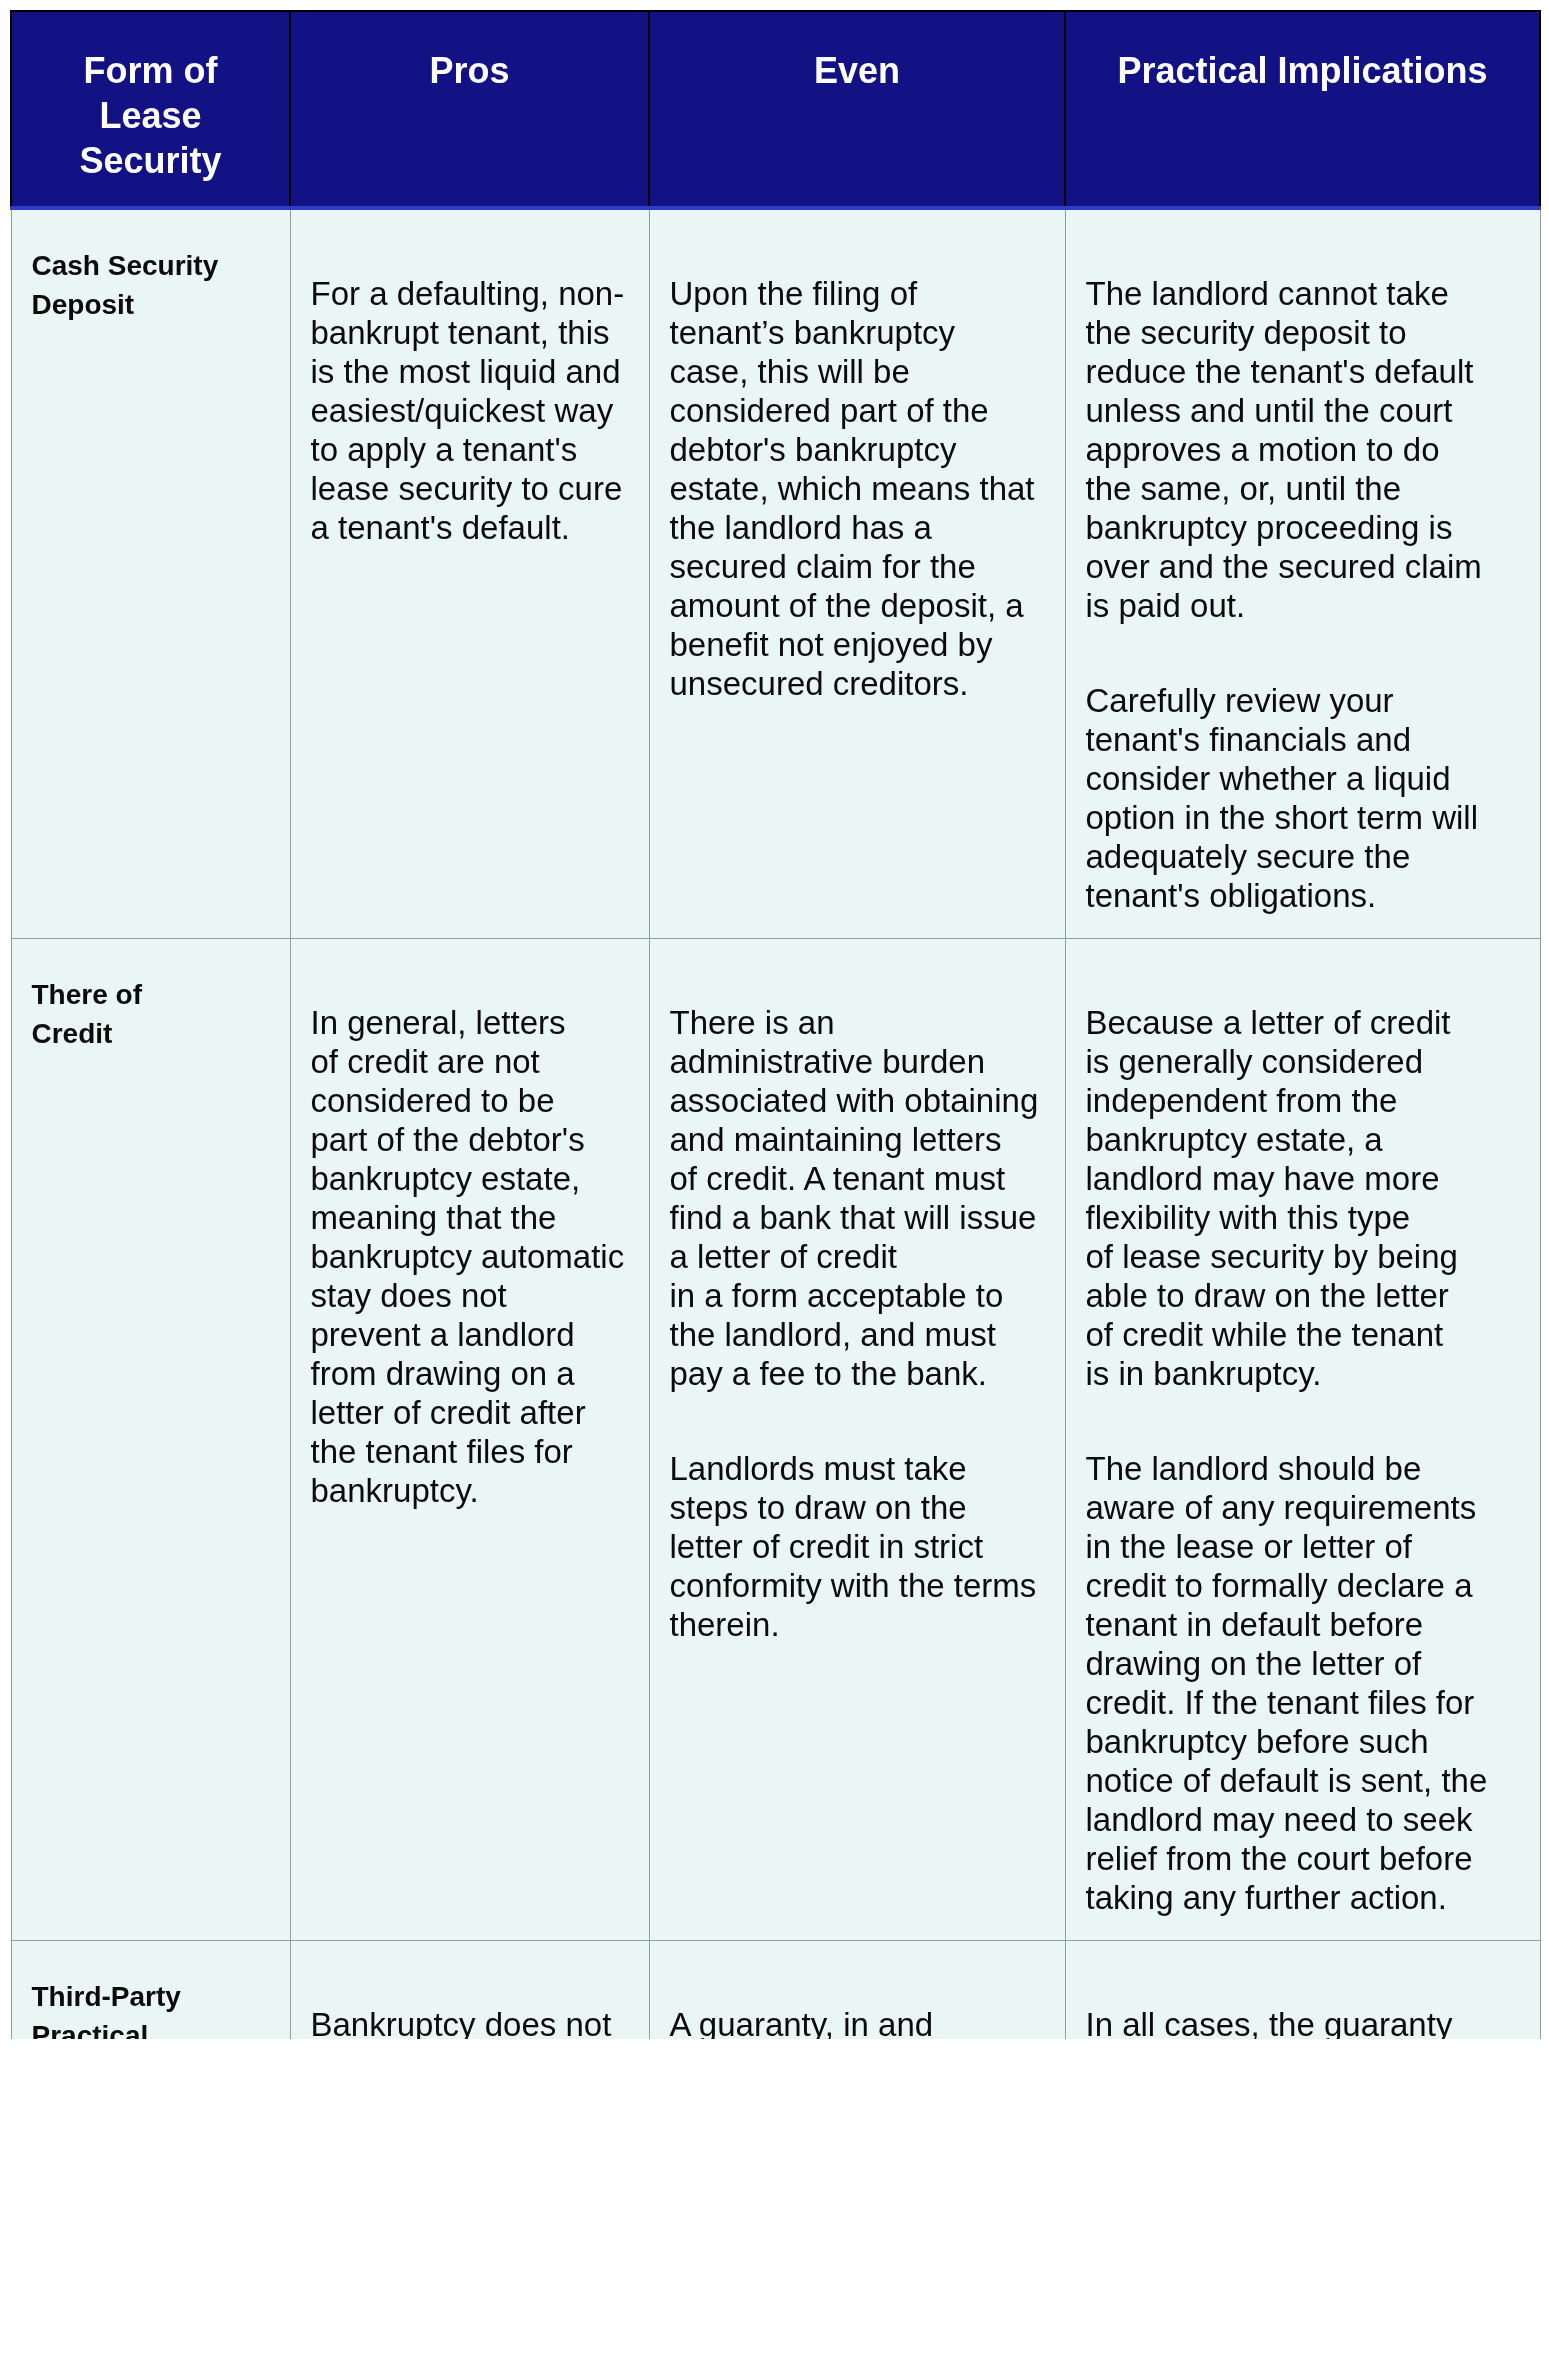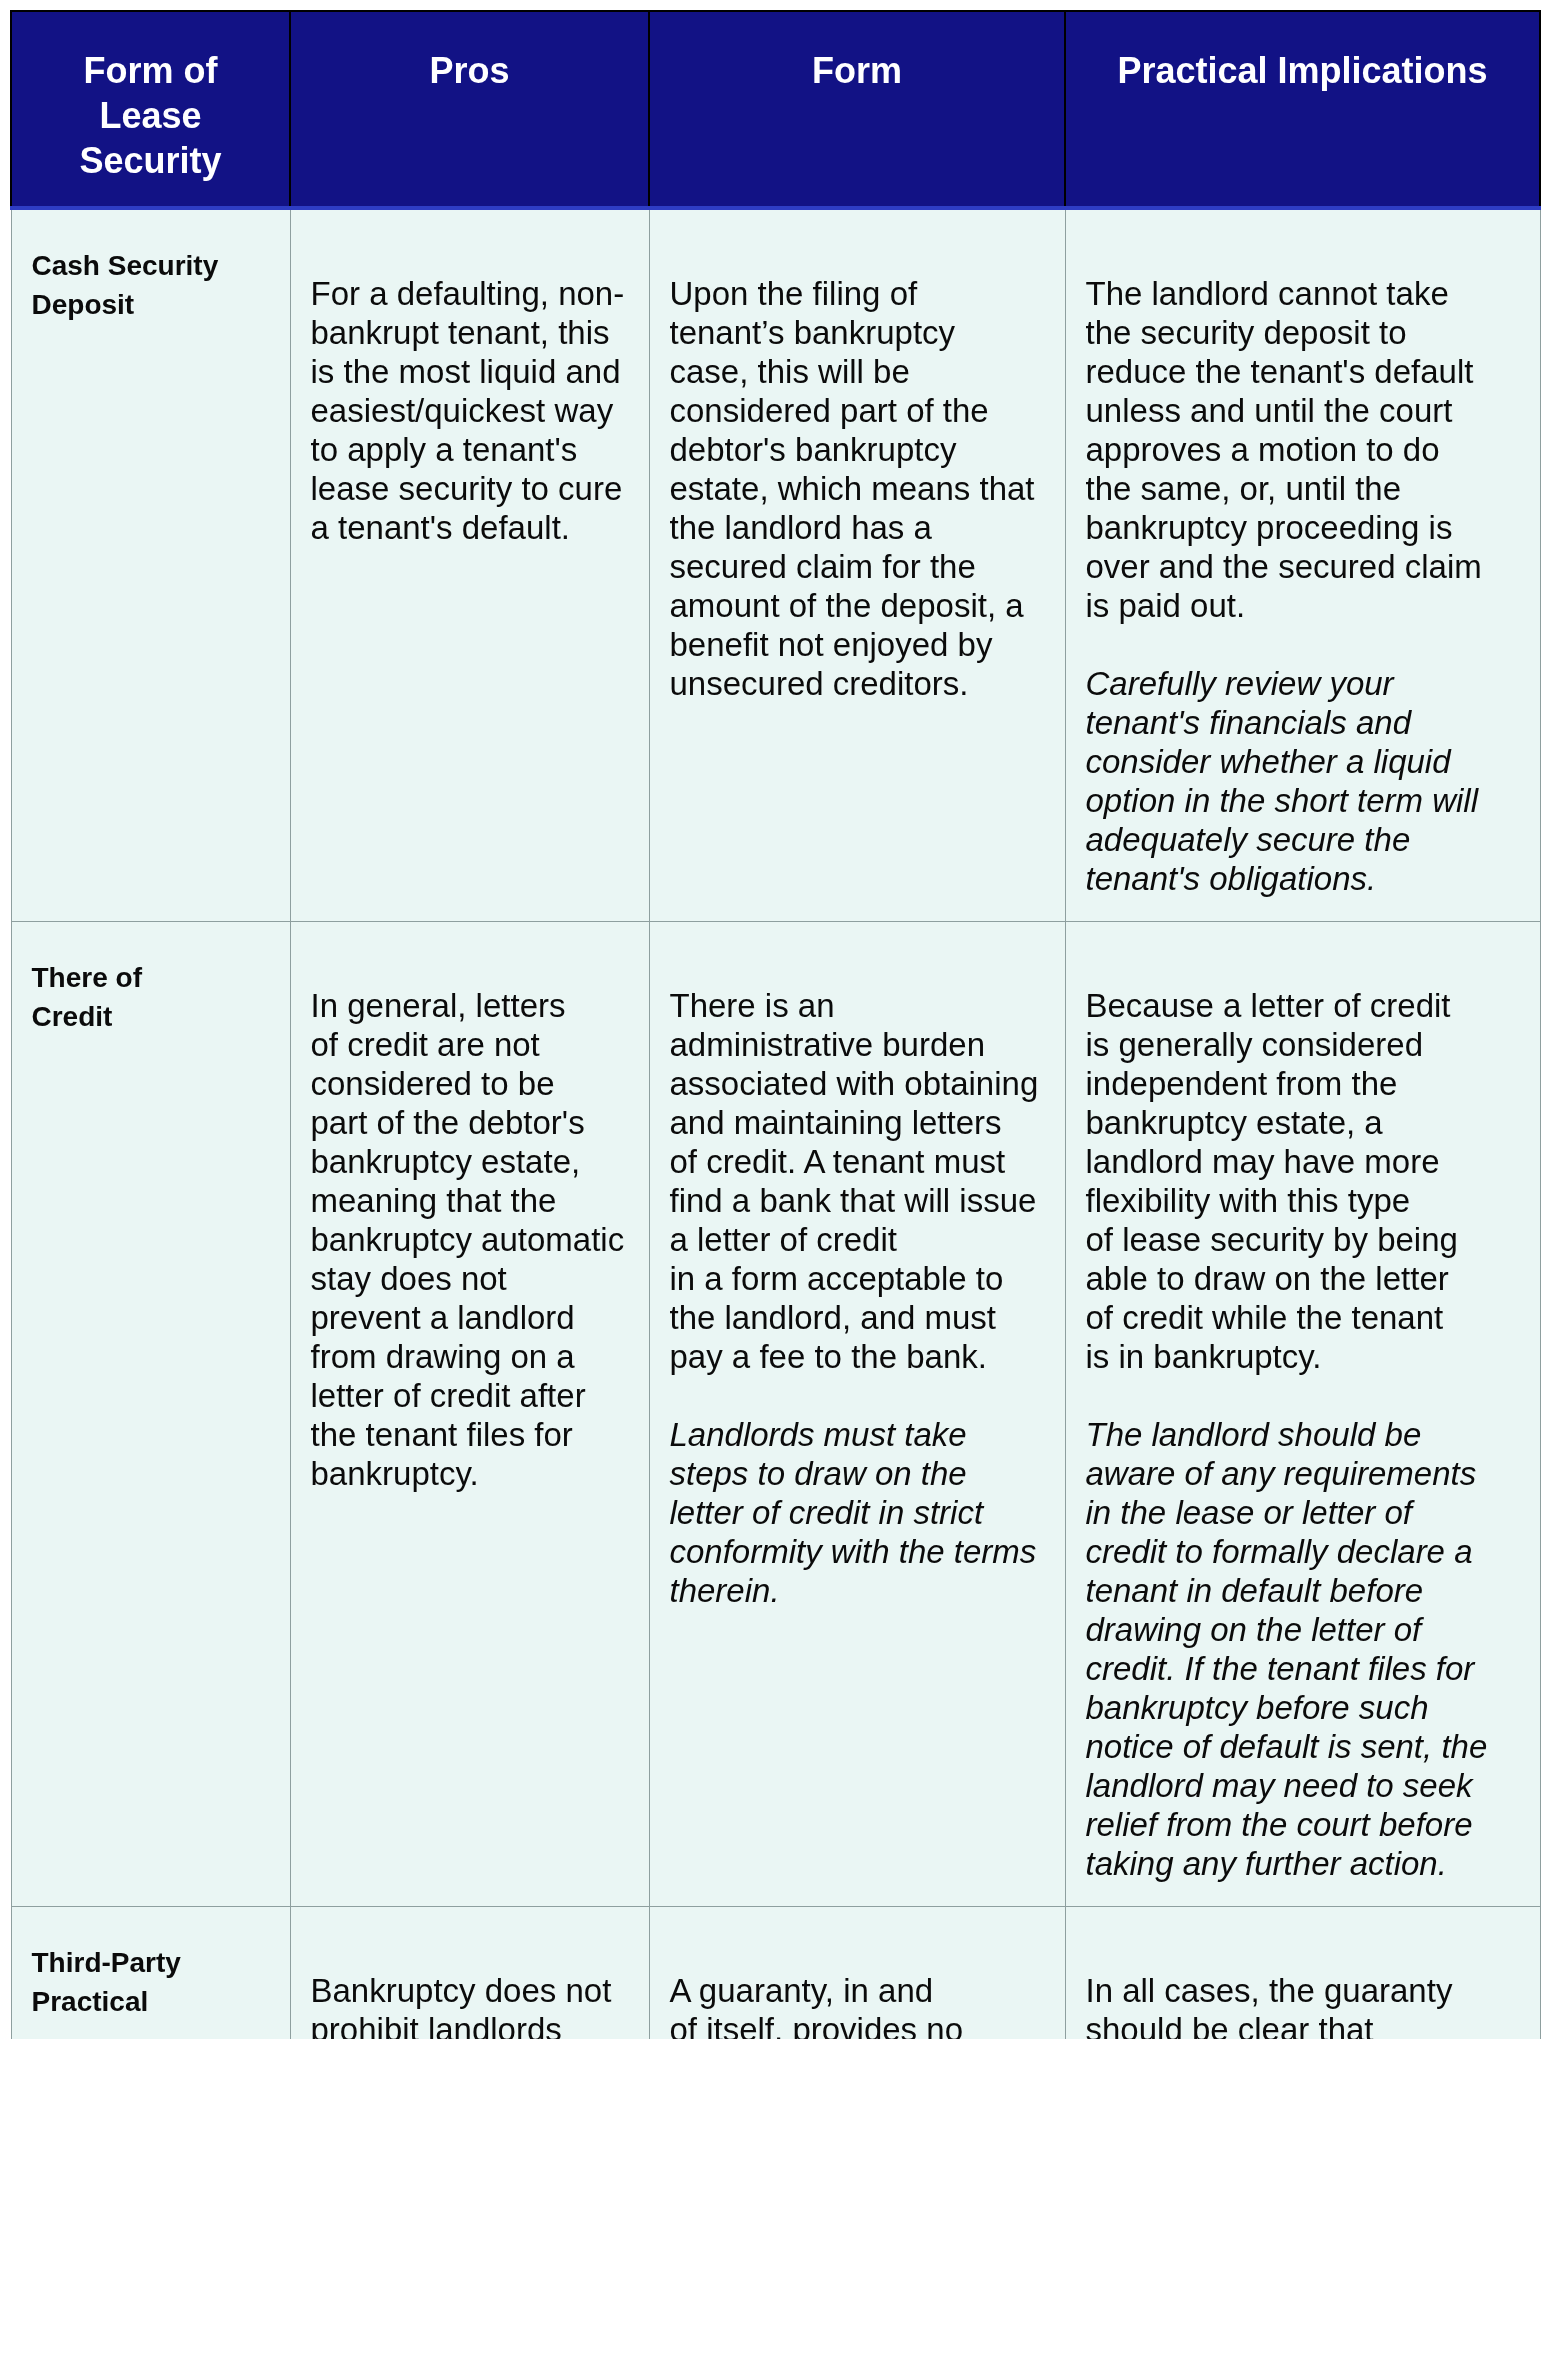--- a/index.html
+++ b/index.html
@@ -63,42 +63,41 @@
   td .rowlabel{
     font-weight:bold;
     font-size:28px;
     white-space:pre-line;
   }
   td .para{
     white-space:pre-line;
     margin-top:28px;
   }
   td .para + .para{
-    margin-top:39px;
-    font-style:italic;
+    margin-top:56px;
   }
   tr{height:auto;}
 </style>
 </head>
 <body>
 
 <div class="page">
   <table class="lease-table">
     <colgroup>
       <col style="width:279px">
       <col style="width:359px">
       <col style="width:416px">
       <col style="width:475px">
     </colgroup>
     <thead>
       <tr style="height:161px">
         <th>Form of
 Lease Security</th>
         <th>Pros</th>
-        <th>Form</th>
+        <th>Even</th>
         <th>Practical Implications</th>
       </tr>
     </thead>
     <tbody>
       <tr style="height:697px">
         <td>
           <div class="rowlabel">Cash Security
 Deposit</div>
         </td>
         <td>

